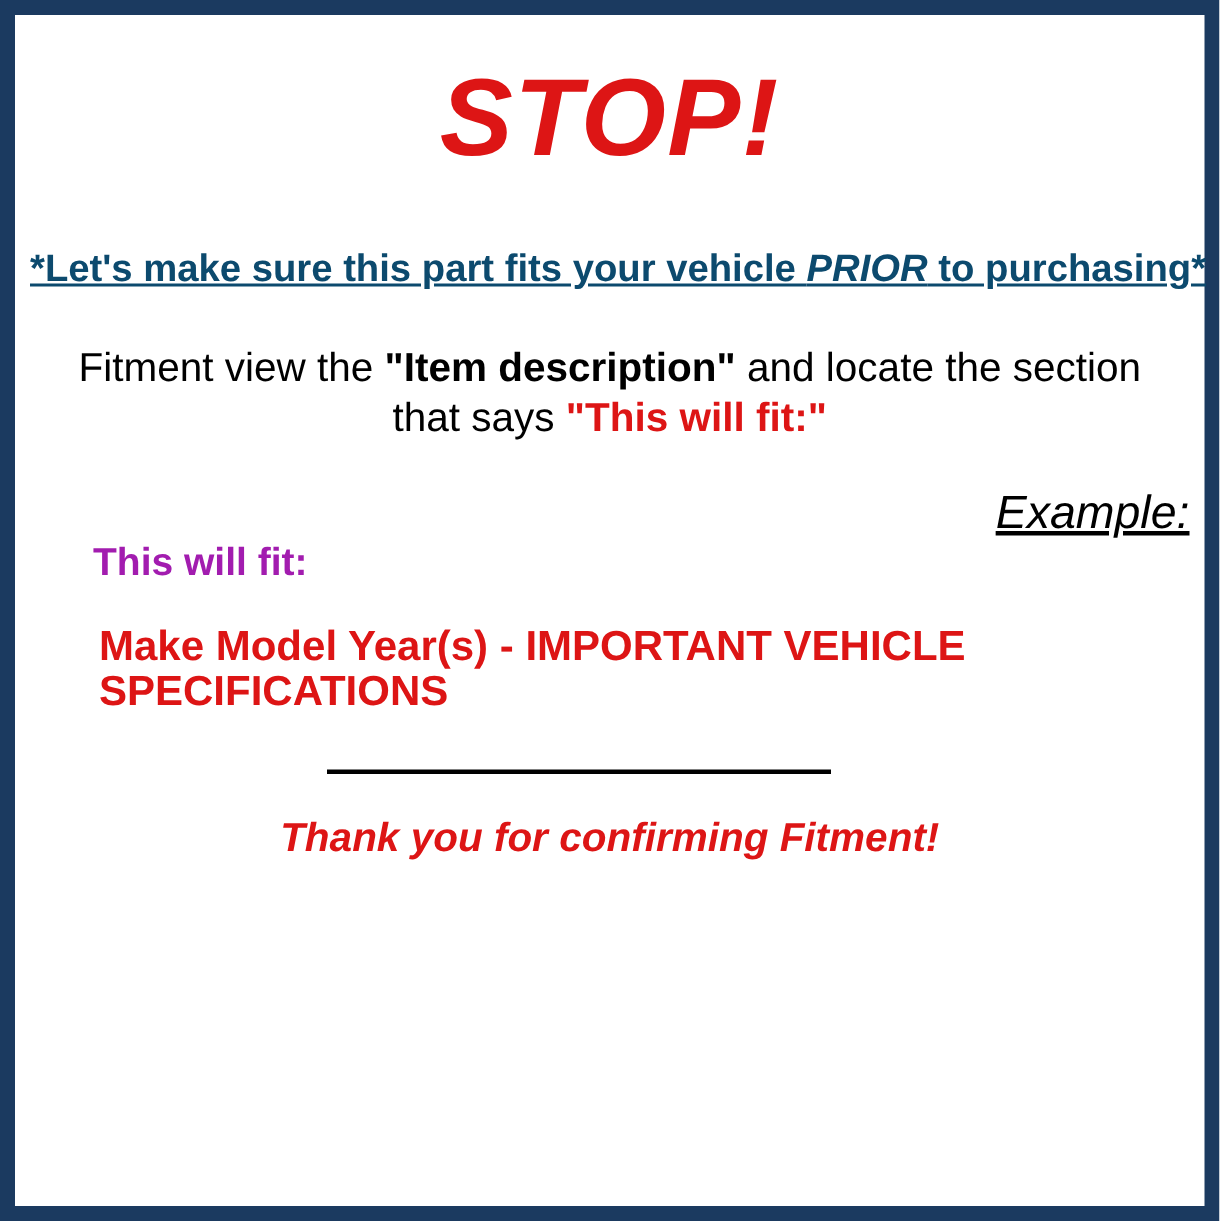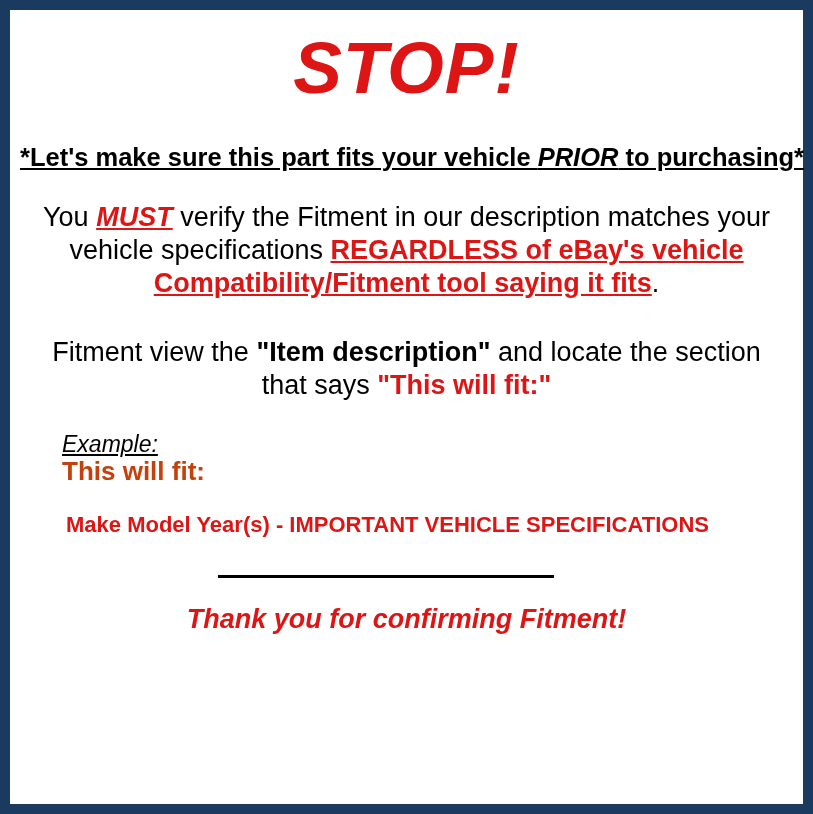--- a/index.html
+++ b/index.html
@@ -40,29 +40,29 @@
   .bu       { font-weight: bold; text-decoration: underline; }
 
   
   #stop-heading {
     font-size: 73px;
     font-weight: bold;
     font-style: italic;
     color: #dd1515;
     letter-spacing: 1px;
     line-height: 1;
-    margin: 1px;
+    margin: 12px;
     padding-top: 20px;
   }
 
   
   #tagline {
     font-size: 25.5px;
     font-weight: bold;
-    color: #000000;
+    color: #0c4a6e;
     text-decoration: underline;
     line-height: 1.1;
     margin: 0;
     padding-top: 38px;
     white-space: nowrap;
     text-align: right;
   }
 
   
   .para {
@@ -75,35 +75,36 @@
   #must-para     { padding-top: 30px; }
   #item-desc-para{ padding-top: 36px; }
 
   
   #example-block {
     text-align: left;
     padding-left: 42px;
     padding-top: 30px;
   }
   #example-label {
-    font-size: 23px;
+    font-size: 31px;
     font-style: italic;
     text-decoration: underline;
     line-height: 1.12;
     margin: 0;
+    text-align: right;
   }
   #this-will-fit {
     font-size: 26px;
     font-weight: bold;
-    color: #c2410c;
+    color: #a21caf;
     line-height: 1.15;
     margin: 0;
   }
   #fitment-example-line {
-    font-size: 22px;
+    font-size: 28px;
     font-weight: bold;
     color: #dd1515;
     line-height: 1.1;
     margin: 0;
     padding-top: 26px;
     padding-left: 4px;
   }
 
   
   #divider-row {
@@ -134,21 +135,20 @@
 </head>
 <body>
 
 <div id="notice-frame">
   <div id="notice-body">
 
     <h1 id="stop-heading">STOP!</h1>
 
     <p id="tagline"><span>*Let's make sure this part fits your vehicle </span><span class="i">PRIOR</span><span> to purchasing*</span></p>
 
-    <p class="para" id="must-para"><span>You </span><span class="biu red">MUST</span><span> verify the Fitment in our description matches your vehicle specifications </span><span class="bu red">REGARDLESS of eBay's vehicle Compatibility/Fitment tool saying it fits</span><span>.</span></p>
 
     <p class="para" id="item-desc-para"><span>Fitment view the </span><span class="b">"Item description"</span><span> and locate the section that says </span><span class="b red">"This will fit:"</span></p>
 
     <div id="example-block">
       <p id="example-label">Example:</p>
       <p id="this-will-fit">This will fit:</p>
       <p id="fitment-example-line">Make Model Year(s) - IMPORTANT VEHICLE SPECIFICATIONS</p>
     </div>
 
     <div id="divider-row">

